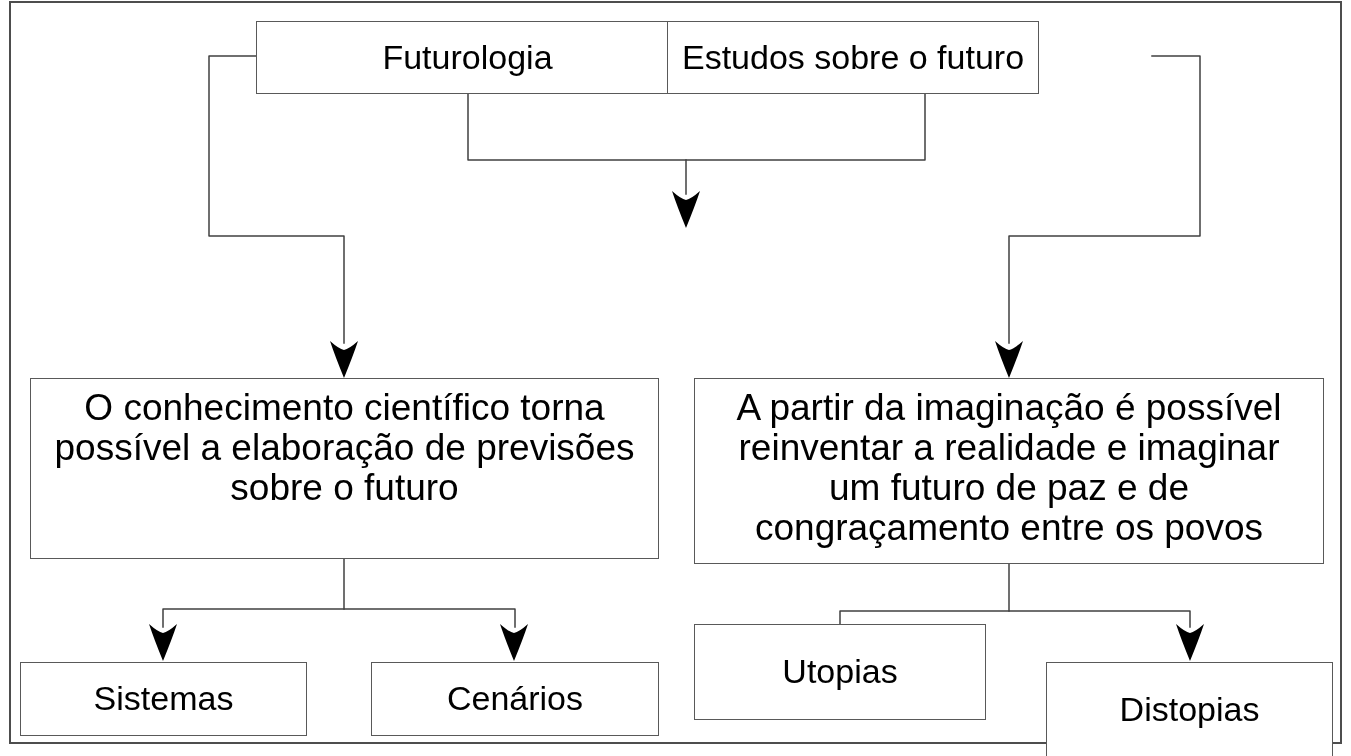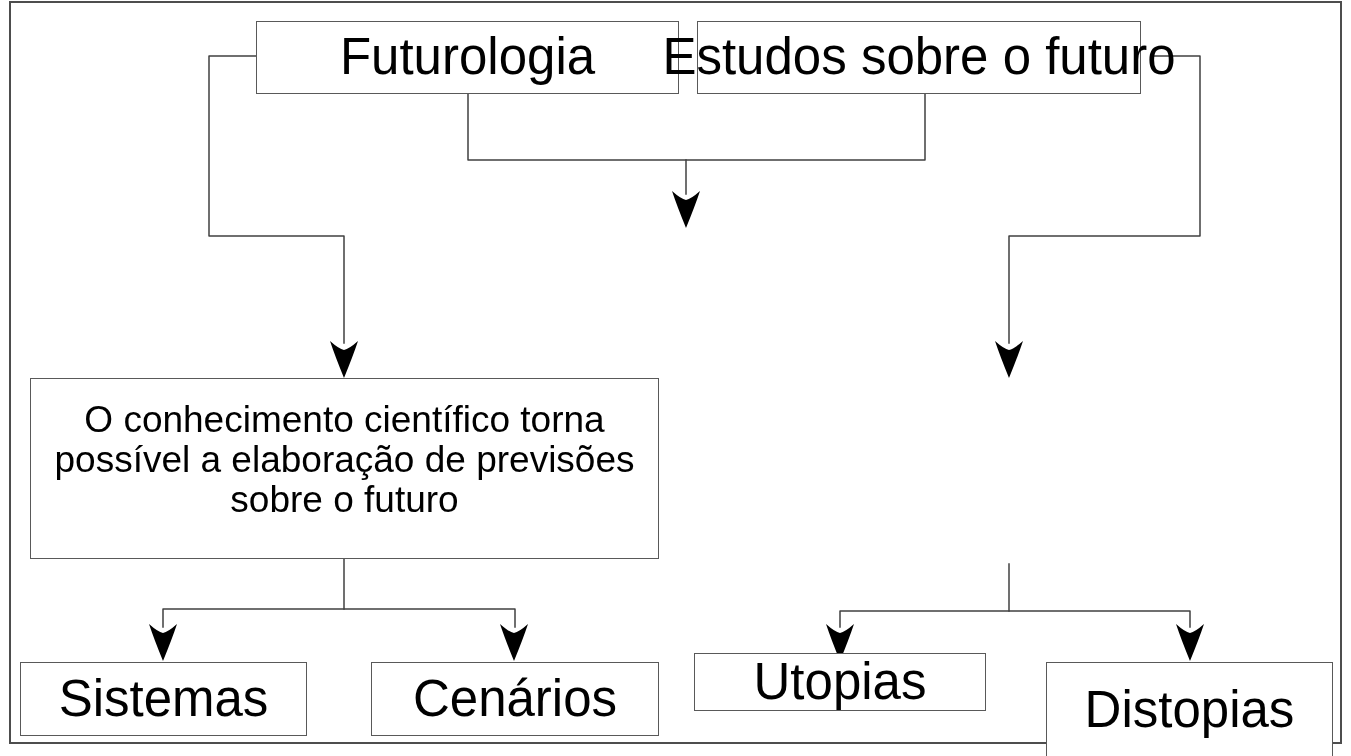--- a/index.html
+++ b/index.html
@@ -20,39 +20,39 @@
   #wires{position:absolute;left:0;top:0;width:1351px;height:756px;pointer-events:none;}
   #wires path.line{fill:none;stroke:var(--connector,#404040);stroke-width:1.5;stroke-linejoin:round;stroke-linecap:square;}
   #wires path.head{fill:var(--arrowhead,#000);stroke:none;}
   .node{
     position:absolute;
     box-sizing:border-box;
     background:var(--background,#fff);
     border:1.5px solid var(--box-border,#595959);
     display:flex;align-items:center;justify-content:center;
     text-align:center;
-    font-size:51px;line-height:1.15;
+    font-size:34px;line-height:1.15;
     white-space:nowrap;
   }
   .node.para{
     align-items:flex-start;
     font-size:37px;line-height:40px;
-    padding-top:21px;
+    padding-top:9px;
     white-space:pre-line;
     text-align:center;
   }
   
   #n-futurologia {left:256px;top:21px;width:423px;height:73px;}
-  #n-estudos     {left:697px;top:21px;width:444px;height:73px;}
+  #n-estudos     {left:667px;top:21px;width:372px;height:73px;}
   #n-guerra      {left:416px;top:228px;width:539px;height:75px;}
   #n-conhecimento{left:30px;top:378px;width:629px;height:181px;}
   #n-imaginacao  {left:694px;top:378px;width:630px;height:186px;}
   #n-sistemas    {left:20px;top:662px;width:287px;height:74px;text-align:center;}
   #n-cenarios    {left:371px;top:662px;width:288px;height:74px;}
-  #n-utopias     {left:694px;top:653px;width:292px;height:58px;}
+  #n-utopias     {left:694px;top:624px;width:292px;height:96px;}
   #n-distopias   {left:1046px;top:662px;width:287px;height:96px;}
 </style>
 </head>
 <body>
 
 <div id="canvas">
 
   <div class="frame"></div>
 
   <svg id="wires" viewBox="0 0 1351 756" xmlns="http://www.w3.org/2000/svg">
@@ -90,20 +90,24 @@
 
   <div id="n-futurologia" class="node">Futurologia</div>
 
   <div id="n-estudos" class="node">Estudos sobre o futuro</div>
 
 
   <div id="n-conhecimento" class="node para">O conhecimento científico torna
 possível a elaboração de previsões
 sobre o futuro</div>
 
+  <div id="n-imaginacao" class="node para">A partir da imaginação é possível
+reinventar a realidade e imaginar
+um futuro de paz e de
+congraçamento entre os povos</div>
 
   <div id="n-sistemas" class="node">Sistemas</div>
 
   <div id="n-cenarios" class="node">Cenários</div>
 
   <div id="n-utopias" class="node">Utopias</div>
 
   <div id="n-distopias" class="node">Distopias</div>
 
 </div>

